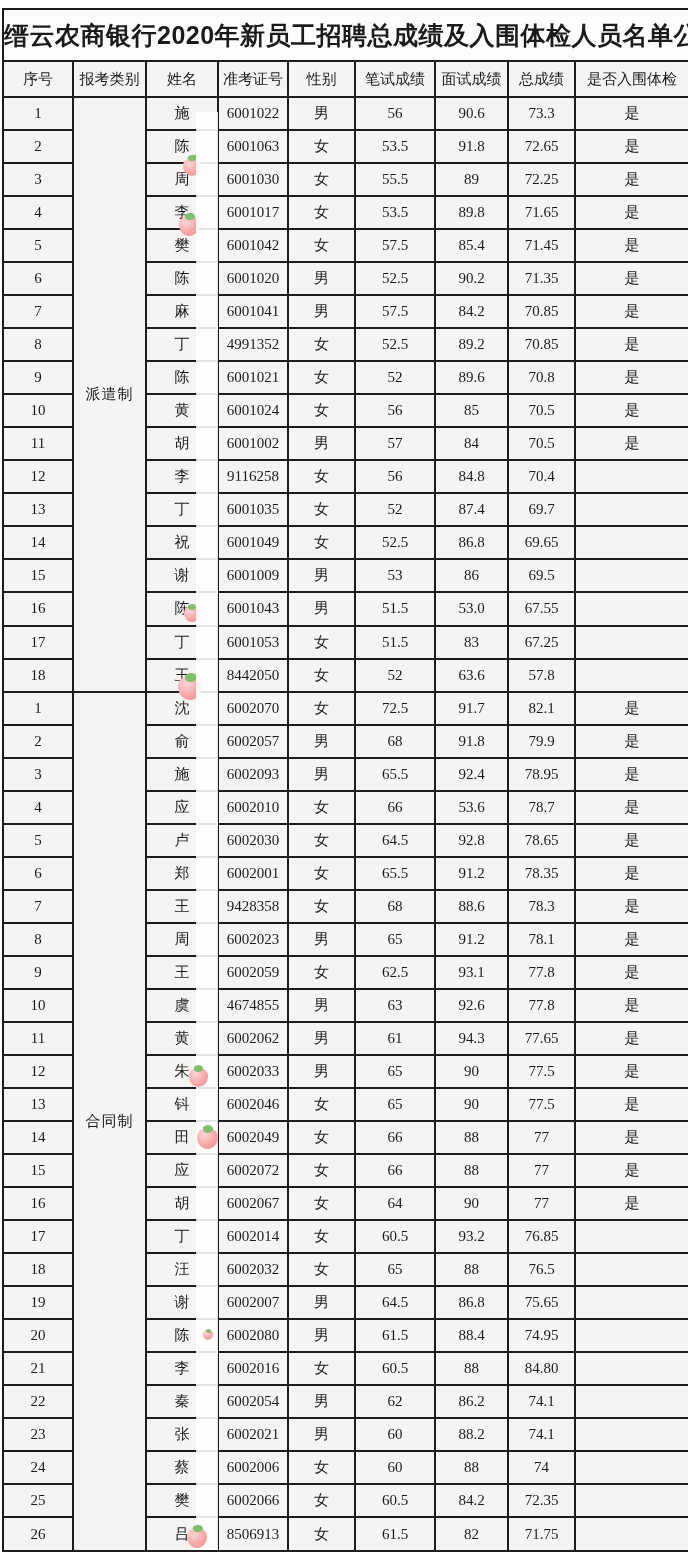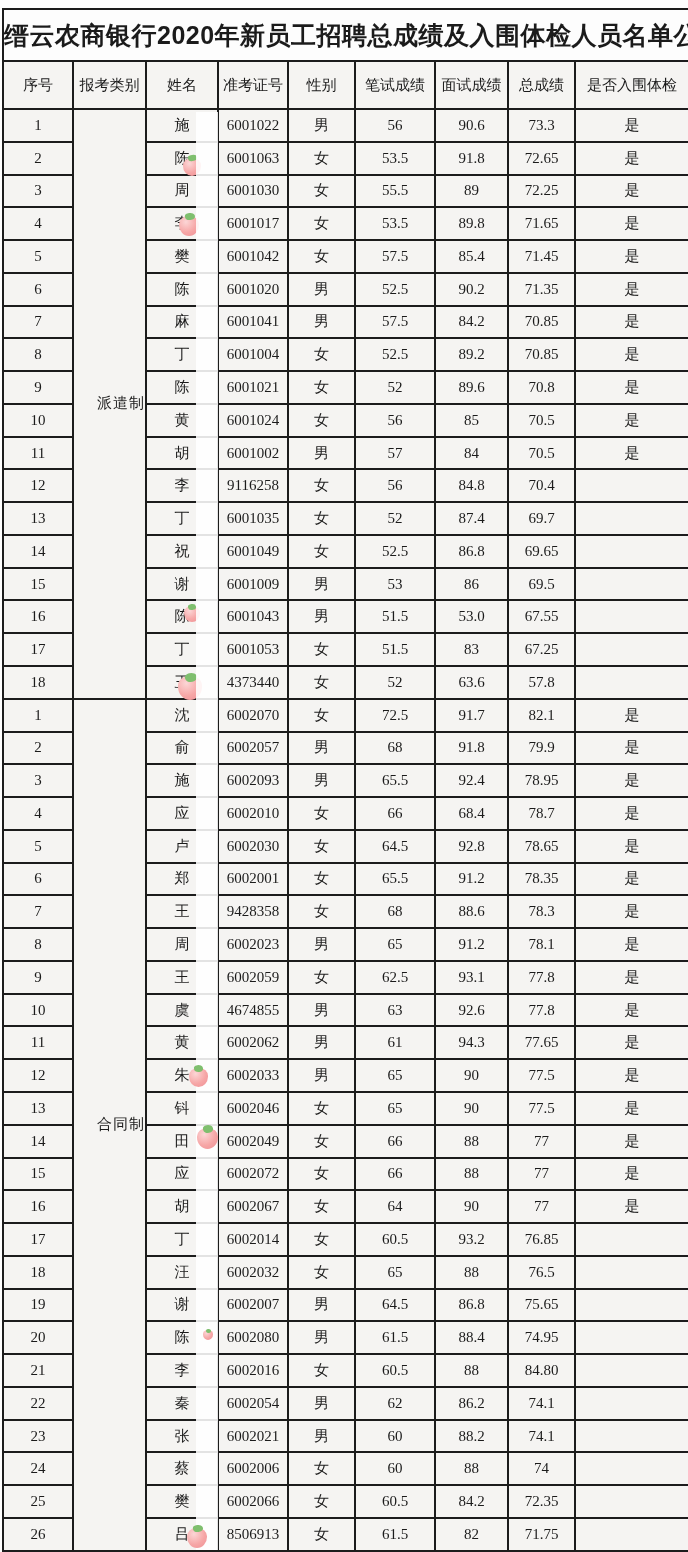--- a/index.html
+++ b/index.html
@@ -4,23 +4,23 @@
 <style>
   * { box-sizing: border-box; }
   body { margin: 0; background: #ffffff; font-family: "Liberation Serif", "DejaVu Serif", serif; color: #1b1b1b; }
   .page { position: relative; width: 688px; height: 1552px; background: #fefefe; overflow: hidden; }
   table.results { position: absolute; top: 8px; left: 2px; width: 684px; height: 1544px;
     border-collapse: collapse; table-layout: fixed; background: #f5f4f2; }
   td, th { border: 2px solid #1c1c1c; text-align: center; vertical-align: middle;
     padding: 0; font-size: 15px; font-weight: normal; overflow: hidden; white-space: nowrap; }
   .title-cell { height: 52px; font-size: 25px; font-weight: bold;
     font-family: "Liberation Sans", "DejaVu Sans", sans-serif; background: #fdfdfd; letter-spacing: 0.5px; }
-  .header-row th { height: 48px; font-weight: normal; text-align: center; }
+  .header-row th { height: 36px; font-weight: normal; text-align: center; }
   tbody tr { height: 32.7px; }
-  td.category { letter-spacing: 1px; text-align: right; }
+  td.category { letter-spacing: 1px; }
   
   .redaction { position: absolute; left: 196px; top: 112px; width: 22px; height: 1438px;
     background: rgba(255,255,255,0.88); z-index: 2; }
   
   .berry { position: absolute; display: block;
     background: radial-gradient(circle at 35% 30%, #fcd6d6 0%, #f6a6a6 55%, #ef8f94 100%);
     border-radius: 50% 50% 54% 54% / 44% 44% 60% 60%; }
   .berry::before { content: ""; position: absolute; left: 28%; top: -14%; width: 48%; height: 36%;
     background: #7fbf6e; border-radius: 45% 60% 50% 55%; transform: rotate(-12deg); }
 </style>
@@ -124,21 +124,21 @@
           <td>6001041</td>
           <td>男</td>
           <td>57.5</td>
           <td>84.2</td>
           <td>70.85</td>
           <td>是</td>
         </tr>
         <tr>
           <td>8</td>
           <td>丁</td>
-          <td>6001004</td>
+          <td>4991352</td>
           <td>女</td>
           <td>52.5</td>
           <td>89.2</td>
           <td>70.85</td>
           <td>是</td>
         </tr>
         <tr>
           <td>9</td>
           <td>陈</td>
           <td>6001021</td>
@@ -224,21 +224,21 @@
           <td>6001053</td>
           <td>女</td>
           <td>51.5</td>
           <td>83</td>
           <td>67.25</td>
           <td></td>
         </tr>
         <tr>
           <td>18</td>
           <td>王</td>
-          <td>4373440</td>
+          <td>8442050</td>
           <td>女</td>
           <td>52</td>
           <td>63.6</td>
           <td>57.8</td>
           <td></td>
         </tr>
         <tr>
           <td>1</td>
           <td rowspan="26" class="category">合同制</td>
           <td>沈</td>
@@ -268,21 +268,21 @@
           <td>92.4</td>
           <td>78.95</td>
           <td>是</td>
         </tr>
         <tr>
           <td>4</td>
           <td>应</td>
           <td>6002010</td>
           <td>女</td>
           <td>66</td>
-          <td>68.4</td>
+          <td>53.6</td>
           <td>78.7</td>
           <td>是</td>
         </tr>
         <tr>
           <td>5</td>
           <td>卢</td>
           <td>6002030</td>
           <td>女</td>
           <td>64.5</td>
           <td>92.8</td>

